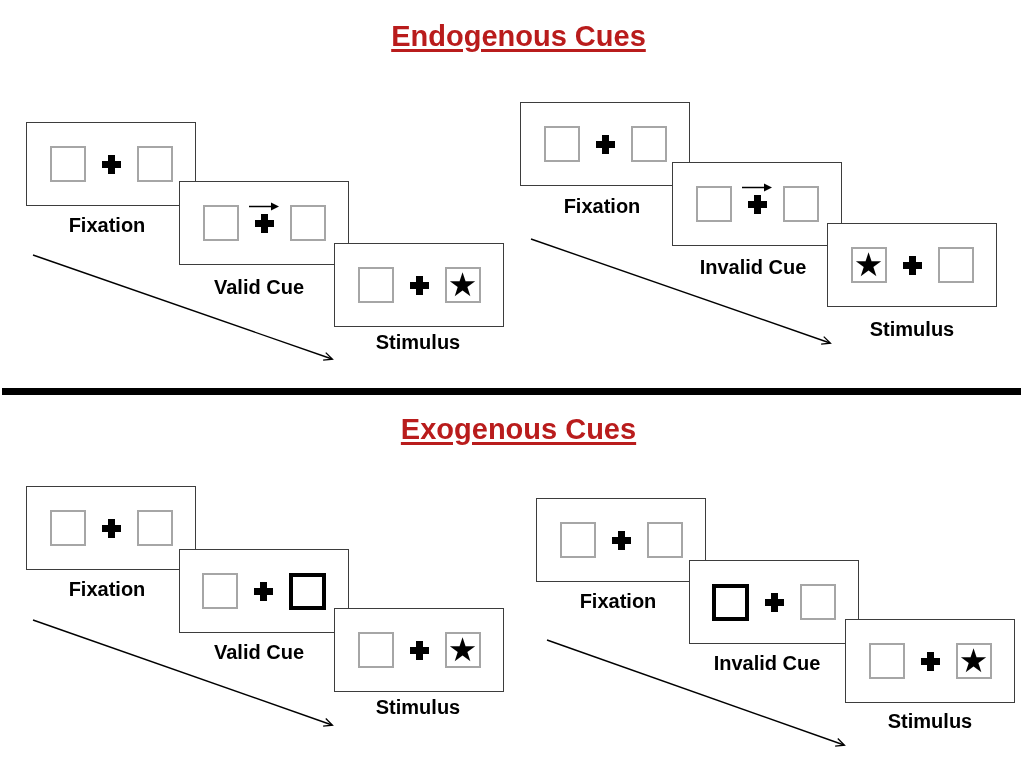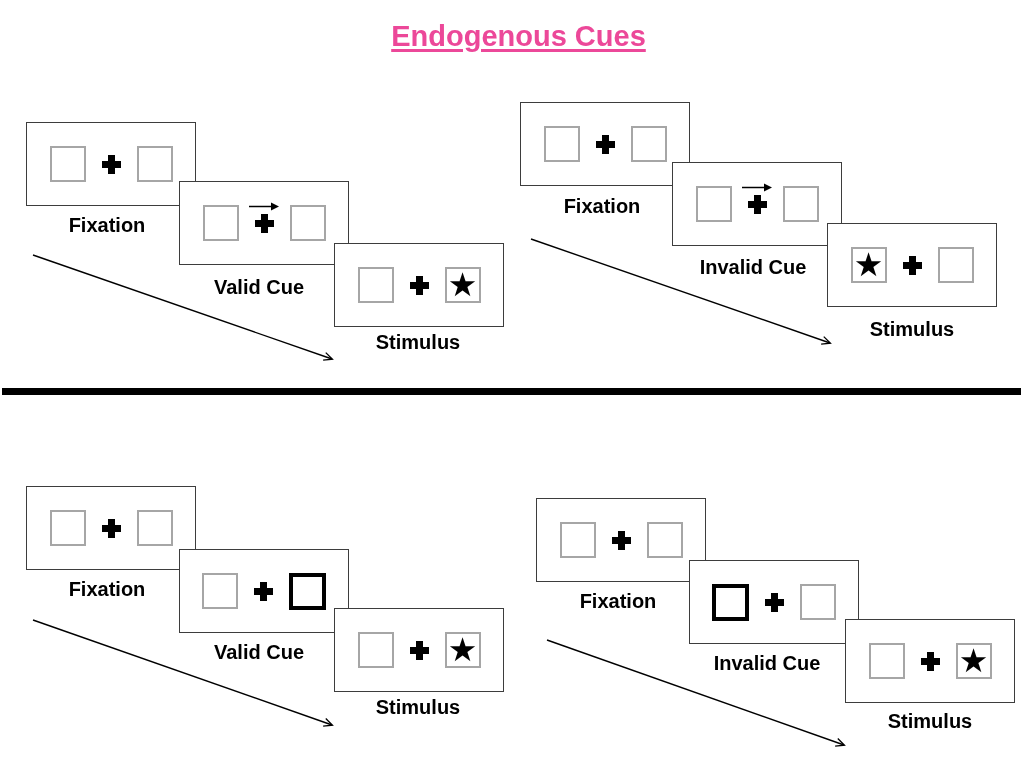--- a/index.html
+++ b/index.html
@@ -1,21 +1,21 @@
 <!DOCTYPE html>
 <html><head>
 <meta charset="utf-8">
 <style>
   * { margin:0; padding:0; box-sizing:border-box; }
   html,body { background:#ffffff; }
   body { font-family:"Liberation Sans", sans-serif; }
   .stage { position:relative; width:1023px; height:767px; background:#ffffff; overflow:hidden; }
 
   .section-title { position:absolute; left:0; width:100%; text-align:center;
-                   font-weight:bold; font-size:29px; color:#ec4899; letter-spacing:0px;padding-left:14px; }
+                   font-weight:bold; font-size:29px; color:#b91c1c; letter-spacing:0px;padding-left:14px; }
   .section-title .t { text-decoration:underline; text-decoration-thickness:3px; text-underline-offset:3px; }
 
   .divider { position:absolute; background:#000000; }
 
   .panel { position:absolute; width:170px; height:84px; background:#fff;
            border:1px solid #3d3d3d; display:flex; align-items:center;
            justify-content:center; gap:16px; }
   .sq { width:36px; height:36px; border:2px solid #a6a6a6; background:#fff;
         display:flex; align-items:center; justify-content:center; flex:0 0 auto; }
   .sq--bold { width:37px; height:37px; border:4px solid #000; }
@@ -125,20 +125,23 @@
           </marker>
         </defs>
       <line x1="6" y1="6" x2="305" y2="110" stroke="#000" stroke-width="1.4" marker-end="url(#ah2)"></line>
     </svg>
   </div>
 
   
   <div class="divider" style="left:2px;top:388px;width:1019px;height:7px"></div>
 
   
+  <div class="section-title" style="top:413px">
+    <span class="t">Exogenous Cues</span>
+  </div>
 
   
   <div style="display:contents">
     <div class="panel" style="left:26px;top:486px;z-index:1">
       <div class="sq"></div>
       <div class="plus"></div>
       <div class="sq"></div>
     </div>
     <div class="plabel" style="left:22px;top:578px">Fixation</div>
 

